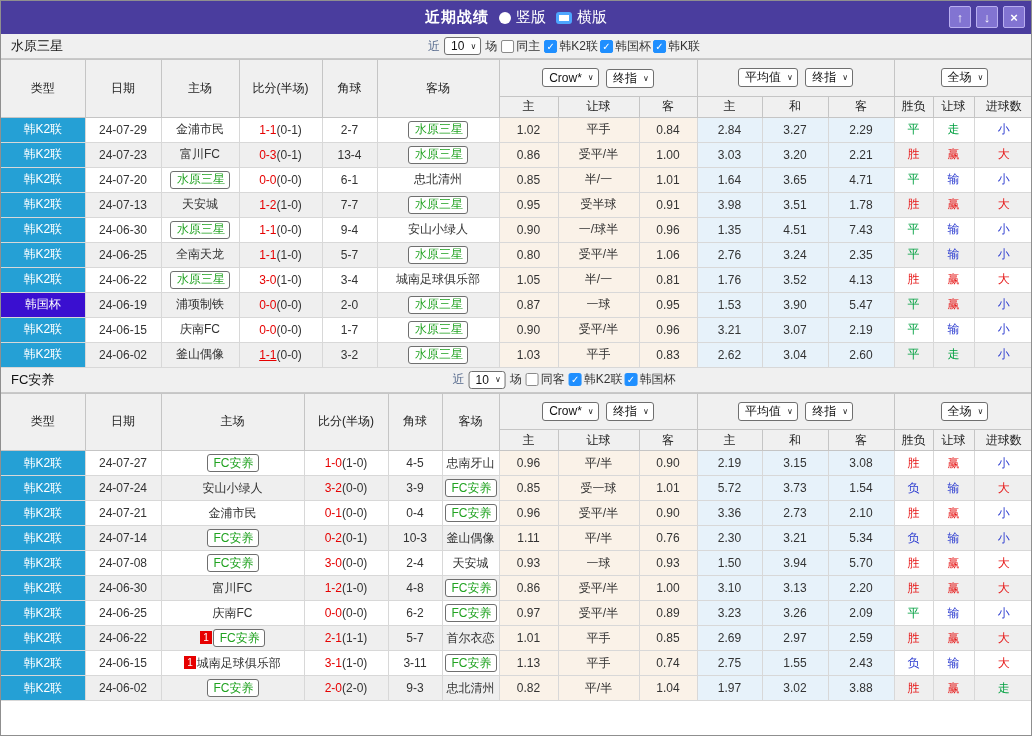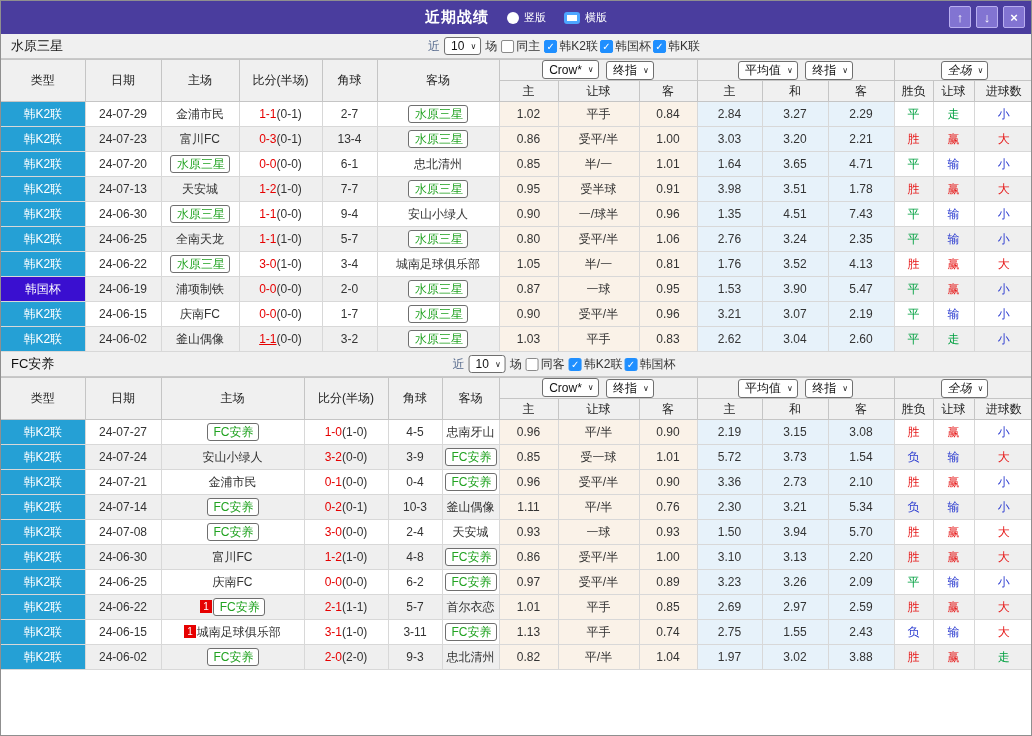--- a/index.html
+++ b/index.html
@@ -1,23 +1,23 @@
 <!DOCTYPE html>
 <html><head>
 <meta charset="utf-8">
 <style>
   * { box-sizing: border-box; margin: 0; padding: 0; }
   body { font-family: "Liberation Sans", "DejaVu Sans", sans-serif; background:#fff; }
   .app { width: 1032px; height: 736px; border: 1px solid #8f8f8f; overflow: hidden; background:#fff; }
 
   
   .titlebar { position: relative; height: 33px; background: #4a3d9e; display: flex; align-items: center; justify-content: center; }
-  .title-group { display: flex; align-items: center; gap: 18px; color: #fff; }
+  .title-group { display: flex; align-items: center; gap: 10px; color: #fff; }
   .title-text { font-size: 15px; font-weight: bold; letter-spacing: 1px; }
-  .radio-opt { display: inline-flex; align-items: center; gap: 5px; font-size: 11px; cursor: default; }
+  .radio-opt { display: inline-flex; align-items: center; gap: 5px; font-size: 15px; cursor: default; }
   .radio { width: 12px; height: 12px; border-radius: 50%; background: #fff; display: inline-block; }
   .radio.sel { width: 12px; height: 12px; border: 3px solid #4da6ff; background: #fff; }
   .winbtns { position: absolute; right: 6px; top: 5px; display: flex; gap: 5px; }
   .winbtn { width: 22px; height: 22px; background: #8274d2; border: 1px solid #b9aff0; border-radius: 2px;
             color: #fff; font-size: 13px; font-weight: bold; display: flex; align-items: center; justify-content: center; }
 
   
   .sec-head { position: relative; height: 25px; background: #f0f0f0; border-bottom: 1px solid #c9c9c9; display: flex; align-items: center; }
   .team-name { padding-left: 10px; font-size: 13px; color: #111; }
   .sec-controls { position: absolute; left: 563px; transform: translateX(-50%); display: flex; align-items: center; gap: 4px; font-size: 12px; color: #333; white-space: nowrap; }
@@ -29,22 +29,22 @@
   .cb.checked { background: #1f8fff; border-color: #1f8fff; }
   .lg { display: inline-flex; align-items: center; gap: 2px; }
   .leagues { display: inline-flex; align-items: center; gap: 2px; }
 
   
   table { border-collapse: collapse; table-layout: fixed; width: 1032px; }
   thead th { background: #f0f0f0; border: 1px solid #c5c5c5; font-weight: normal; font-size: 12px; color: #222; height: 21px; }
   thead tr th:first-child { border-left: none; }
   thead tr th:last-child { border-right: none; }
   thead .grp { border-bottom: none; }
-  thead .grp .sel { margin: 0 2px; height: 19px; }
-  thead .scope-pad { padding-left: 44px; text-align: left; font-style: italic; }
+  thead .grp .sel { margin: 8px 2px; height: 19px; }
+  thead .scope-pad { padding-left: 44px; text-align: left; }
   tbody td { height: 25px; border-bottom: 1px solid #d8d8d8; border-right: 1px solid #d8d8d8; text-align: center;
              font-size: 12px; color: #333; background: #fff; overflow: hidden; white-space: nowrap; }
   tbody td:last-child { border-right: none; }
   tbody tr:nth-child(even) td { background: #efefef; }
   tbody td.lg-cell { color: #fff; }
   tbody td.lg-cell.k2, tbody tr:nth-child(even) td.lg-cell.k2 { background: #25a0d5; }
   tbody td.lg-cell.cup, tbody tr:nth-child(even) td.lg-cell.cup { background: #3a0fd0; }
   tbody td.cream, tbody tr:nth-child(even) td.cream { background: #faf2e8; }
   tbody td.bluec, tbody tr:nth-child(even) td.bluec { background: #e7f2fa; }
   .team { color: #333; }

